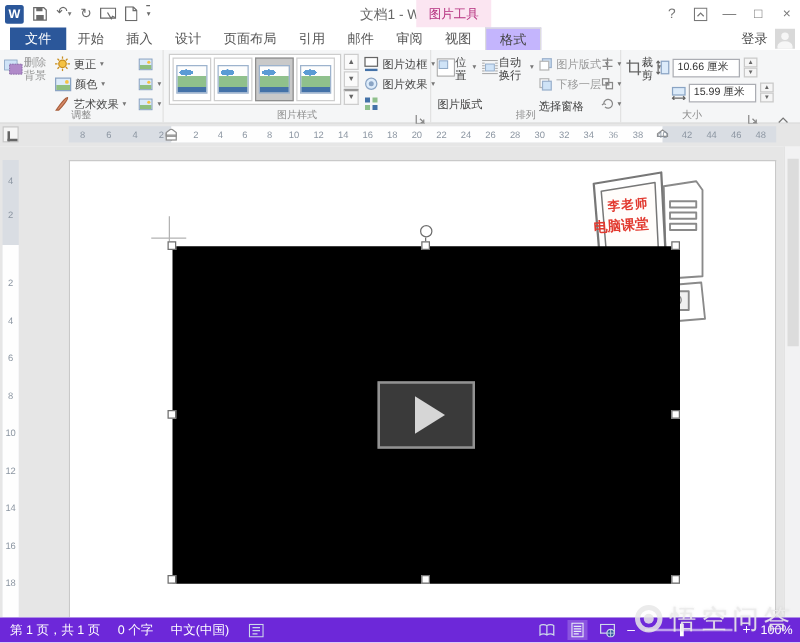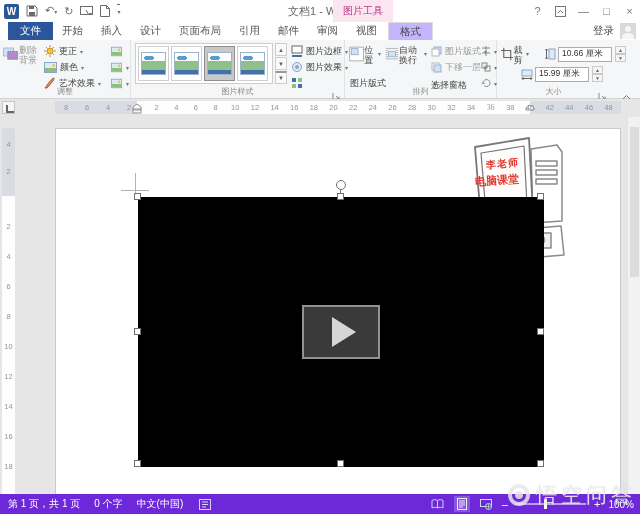--- a/index.html
+++ b/index.html
@@ -318,32 +318,32 @@
     </div>
 
     <div class="group" style="left:497px;width:113px;border-right:none;">
       <div class="bigbtn" style="left:4px;top:3px;width:28px;">
         <svg width="18" height="18" viewBox="0 0 18 18">
             <path d="M4 0 v14 h14 M0 4 h14 v14" fill="none" stroke="#666" stroke-width="1.6"></path>
           </svg>
         <span style="margin-top:2px;">裁剪</span>
         <span class="dd">▾</span>
       </div>
-      <div class="szrow" style="left:48px;top:6px;">
+      <div class="szrow" style="left:28px;top:6px;">
         <svg width="11" height="12" viewBox="0 0 11 12">
             <rect x="4" y="1" width="6" height="10" fill="#dcebfa" stroke="#8aa4c4"></rect>
             <path d="M1.5 1 v10 M0 2.5 l1.5-1.5 L3 2.5 M0 9.5 l1.5 1.5 L3 9.5" fill="none" stroke="#666"></path>
           </svg>
         <span class="spinbox">10.66 厘米</span>
         <span class="spinner">
             <span>▲</span>
             <span>▼</span>
           </span>
       </div>
-      <div class="szrow" style="left:24px;top:26px;align-items:center;">
+      <div class="szrow" style="left:40px;top:26px;align-items:center;">
         <svg width="12" height="11" viewBox="0 0 12 11">
             <rect x="1" y="1" width="10" height="6" fill="#dcebfa" stroke="#8aa4c4"></rect>
             <path d="M1 9.5 h10 M2.5 8 L1 9.5 L2.5 11 M9.5 8 L11 9.5 L9.5 11" fill="none" stroke="#666"></path>
           </svg>
         <span class="spinbox">15.99 厘米</span>
         <span class="spinner">
             <span>▲</span>
             <span>▼</span>
           </span>
       </div>

